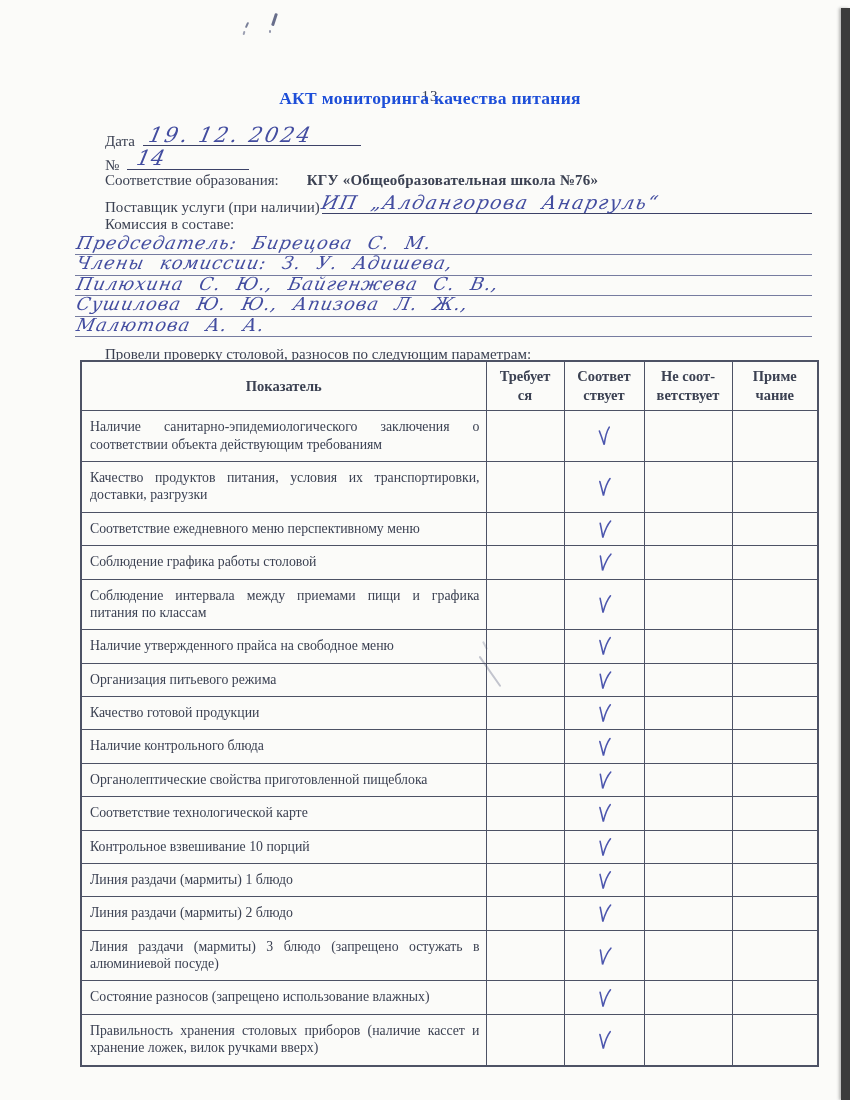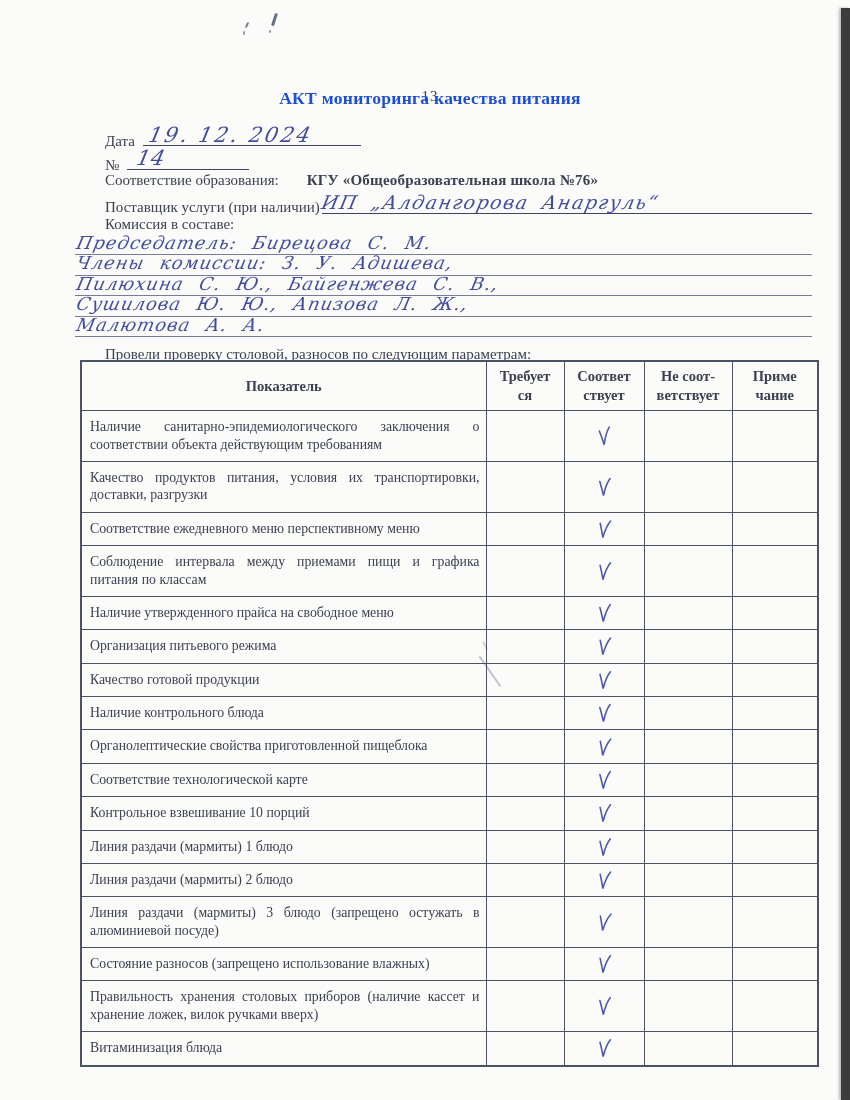--- a/index.html
+++ b/index.html
@@ -147,20 +147,29 @@
           <tr>
             <td class="c-ind">Соответствие ежедневного меню перспективному меню</td>
             <td class="c-chk"></td>
             <td class="c-chk"><svg viewBox="0 0 20 28" class="tick" style="transform: rotate(6deg);">
                 <path d="M3.5 7 C5.5 13 7.5 20 9 25.5 C10.5 17 13.5 7.5 17 2.5"></path>
               </svg></td>
             <td class="c-chk"></td>
             <td class="c-chk"></td>
           </tr>
           <tr>
+            <td class="c-ind">Соблюдение графика работы столовой</td>
+            <td class="c-chk"></td>
+            <td class="c-chk"><svg viewBox="0 0 20 28" class="tick" style="transform: rotate(8deg);">
+                <path d="M3.5 7 C5.5 13 7.5 20 9 25.5 C10.5 17 13.5 7.5 17 2.5"></path>
+              </svg></td>
+            <td class="c-chk"></td>
+            <td class="c-chk"></td>
+          </tr>
+          <tr>
             <td class="c-ind">Соблюдение интервала между приемами пищи и графика питания по классам</td>
             <td class="c-chk"></td>
             <td class="c-chk"><svg viewBox="0 0 20 28" class="tick" style="transform: rotate(5deg);">
                 <path d="M3.5 7 C5.5 13 7.5 20 9 25.5 C10.5 17 13.5 7.5 17 2.5"></path>
               </svg></td>
             <td class="c-chk"></td>
             <td class="c-chk"></td>
           </tr>
           <tr>
             <td class="c-ind">Наличие утвержденного прайса на свободное меню</td>
@@ -258,29 +267,20 @@
             <td class="c-chk"><svg viewBox="0 0 20 28" class="tick" style="transform: rotate(5deg);">
                 <path d="M3.5 7 C5.5 13 7.5 20 9 25.5 C10.5 17 13.5 7.5 17 2.5"></path>
               </svg></td>
             <td class="c-chk"></td>
             <td class="c-chk"></td>
           </tr>
           <tr>
             <td class="c-ind">Правильность хранения столовых приборов (наличие кассет и хранение ложек, вилок ручками вверх)</td>
             <td class="c-chk"></td>
             <td class="c-chk"><svg viewBox="0 0 20 28" class="tick" style="transform: rotate(3deg);">
-                <path d="M3.5 7 C5.5 13 7.5 20 9 25.5 C10.5 17 13.5 7.5 17 2.5"></path>
-              </svg></td>
-            <td class="c-chk"></td>
-            <td class="c-chk"></td>
-          </tr>
-          <tr>
-            <td class="c-ind">Витаминизация блюда</td>
-            <td class="c-chk"></td>
-            <td class="c-chk"><svg viewBox="0 0 20 28" class="tick" style="transform: rotate(4deg);">
                 <path d="M3.5 7 C5.5 13 7.5 20 9 25.5 C10.5 17 13.5 7.5 17 2.5"></path>
               </svg></td>
             <td class="c-chk"></td>
             <td class="c-chk"></td>
           </tr>
         </tbody>
     </table>
   </div>
 
 </div>

